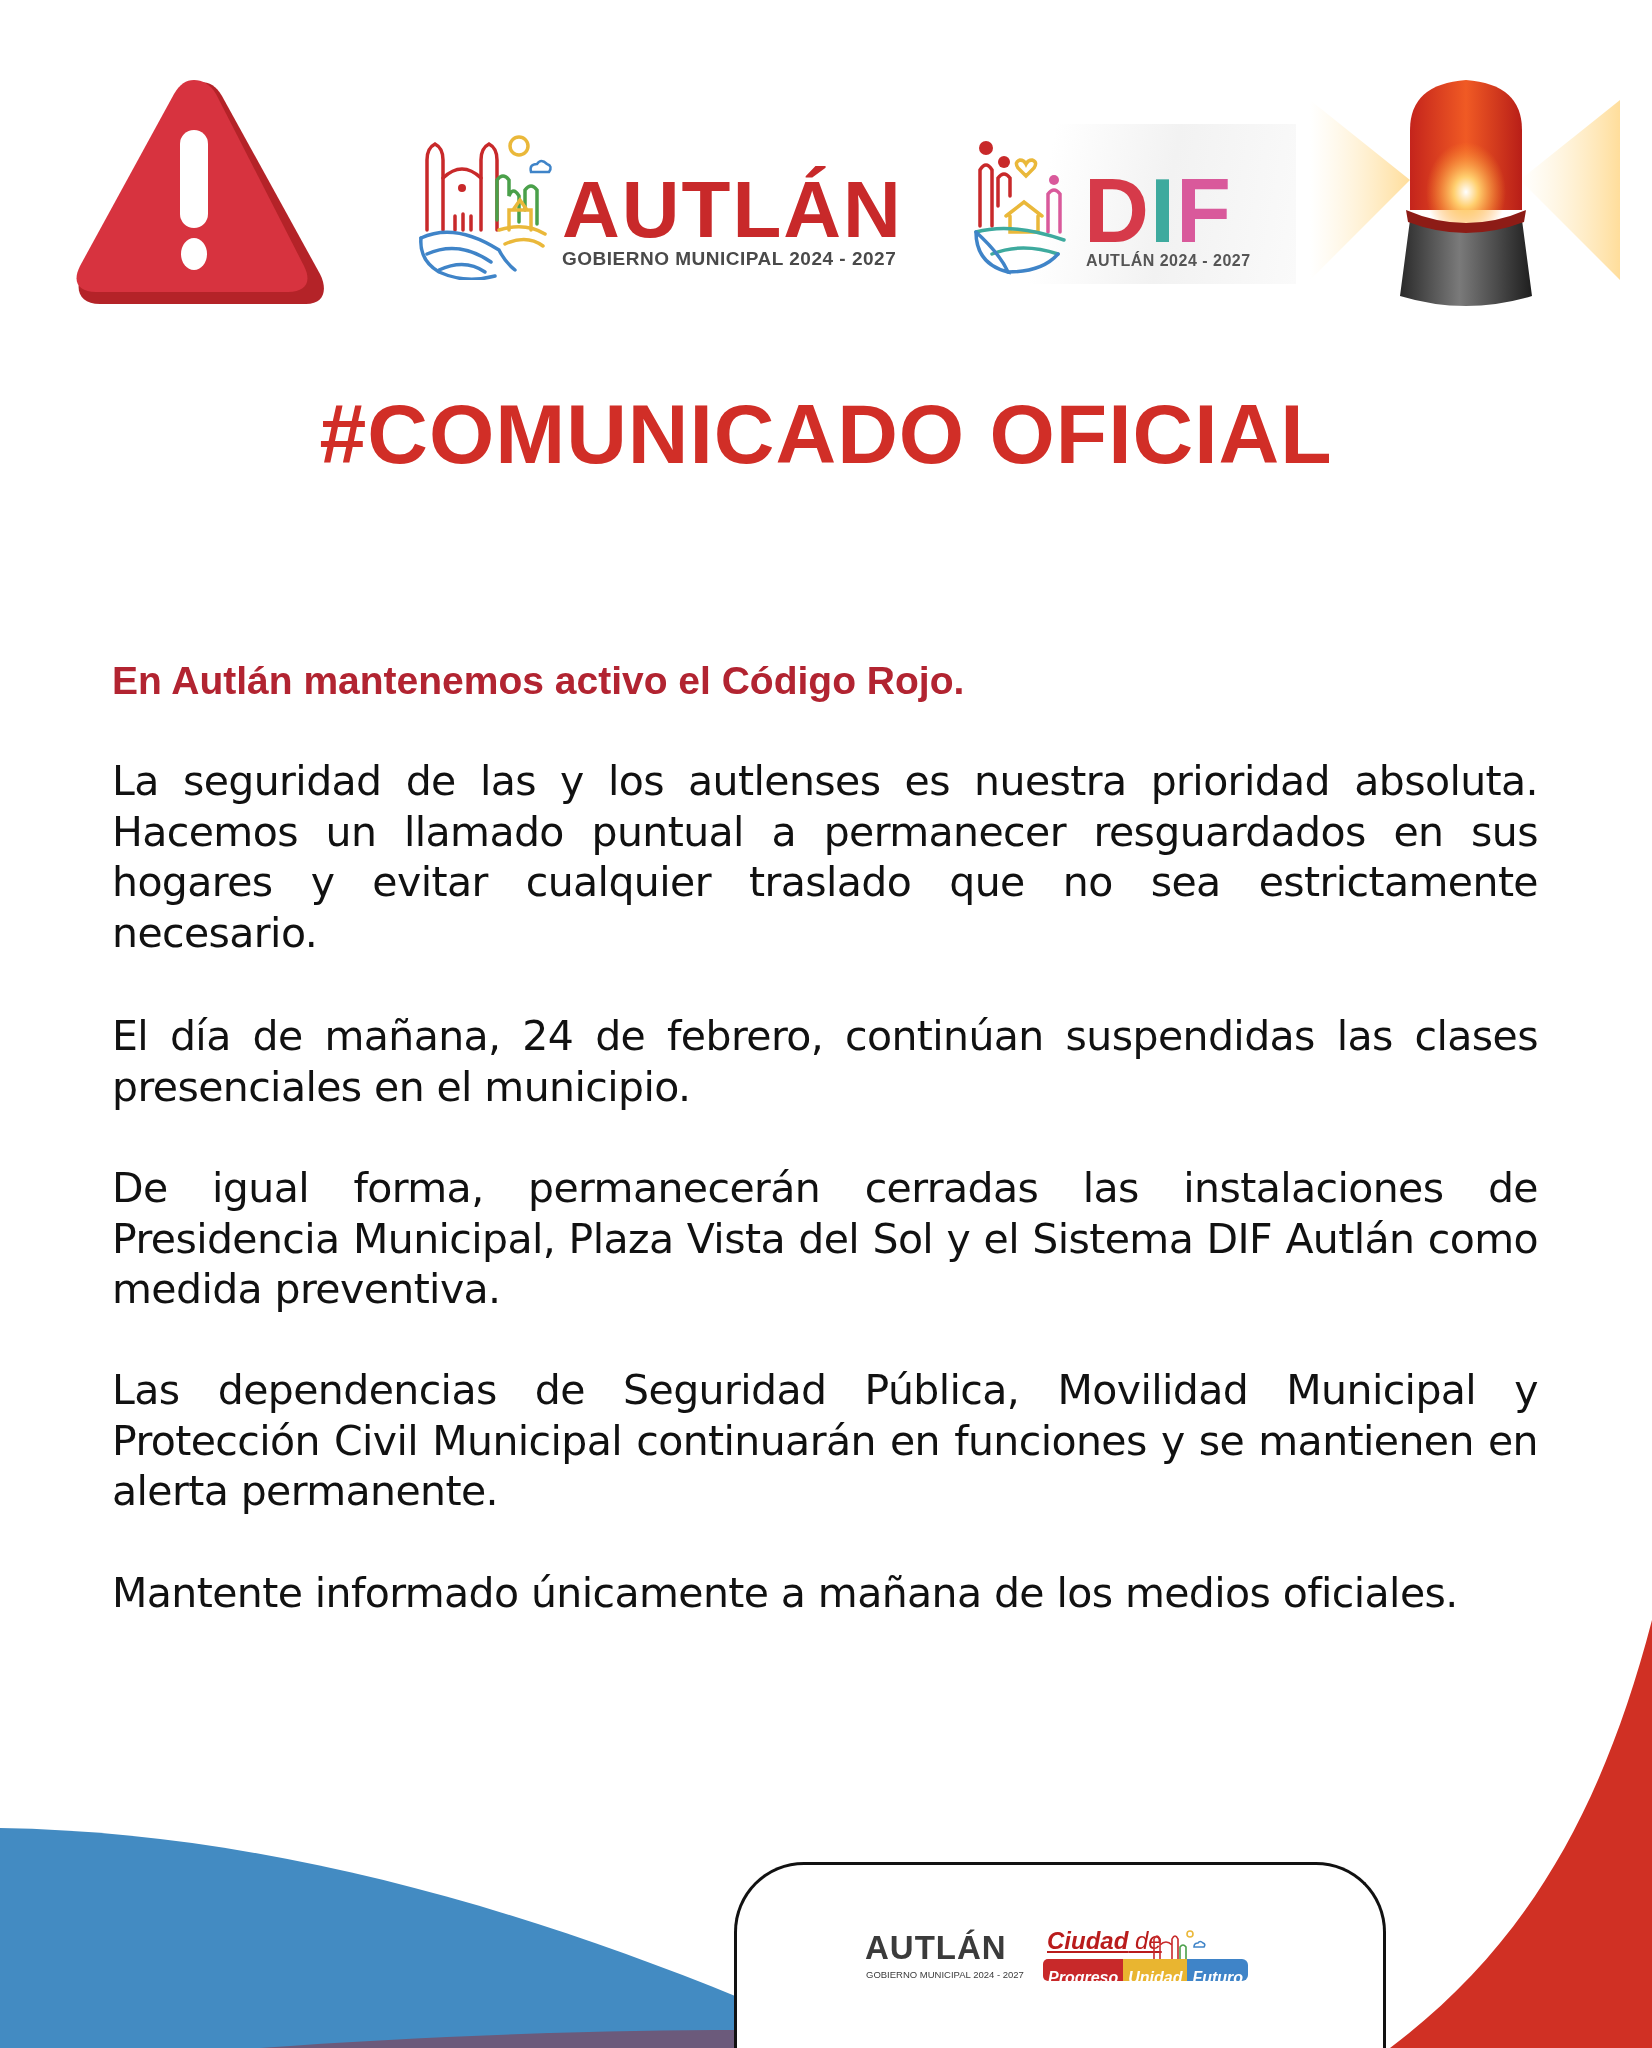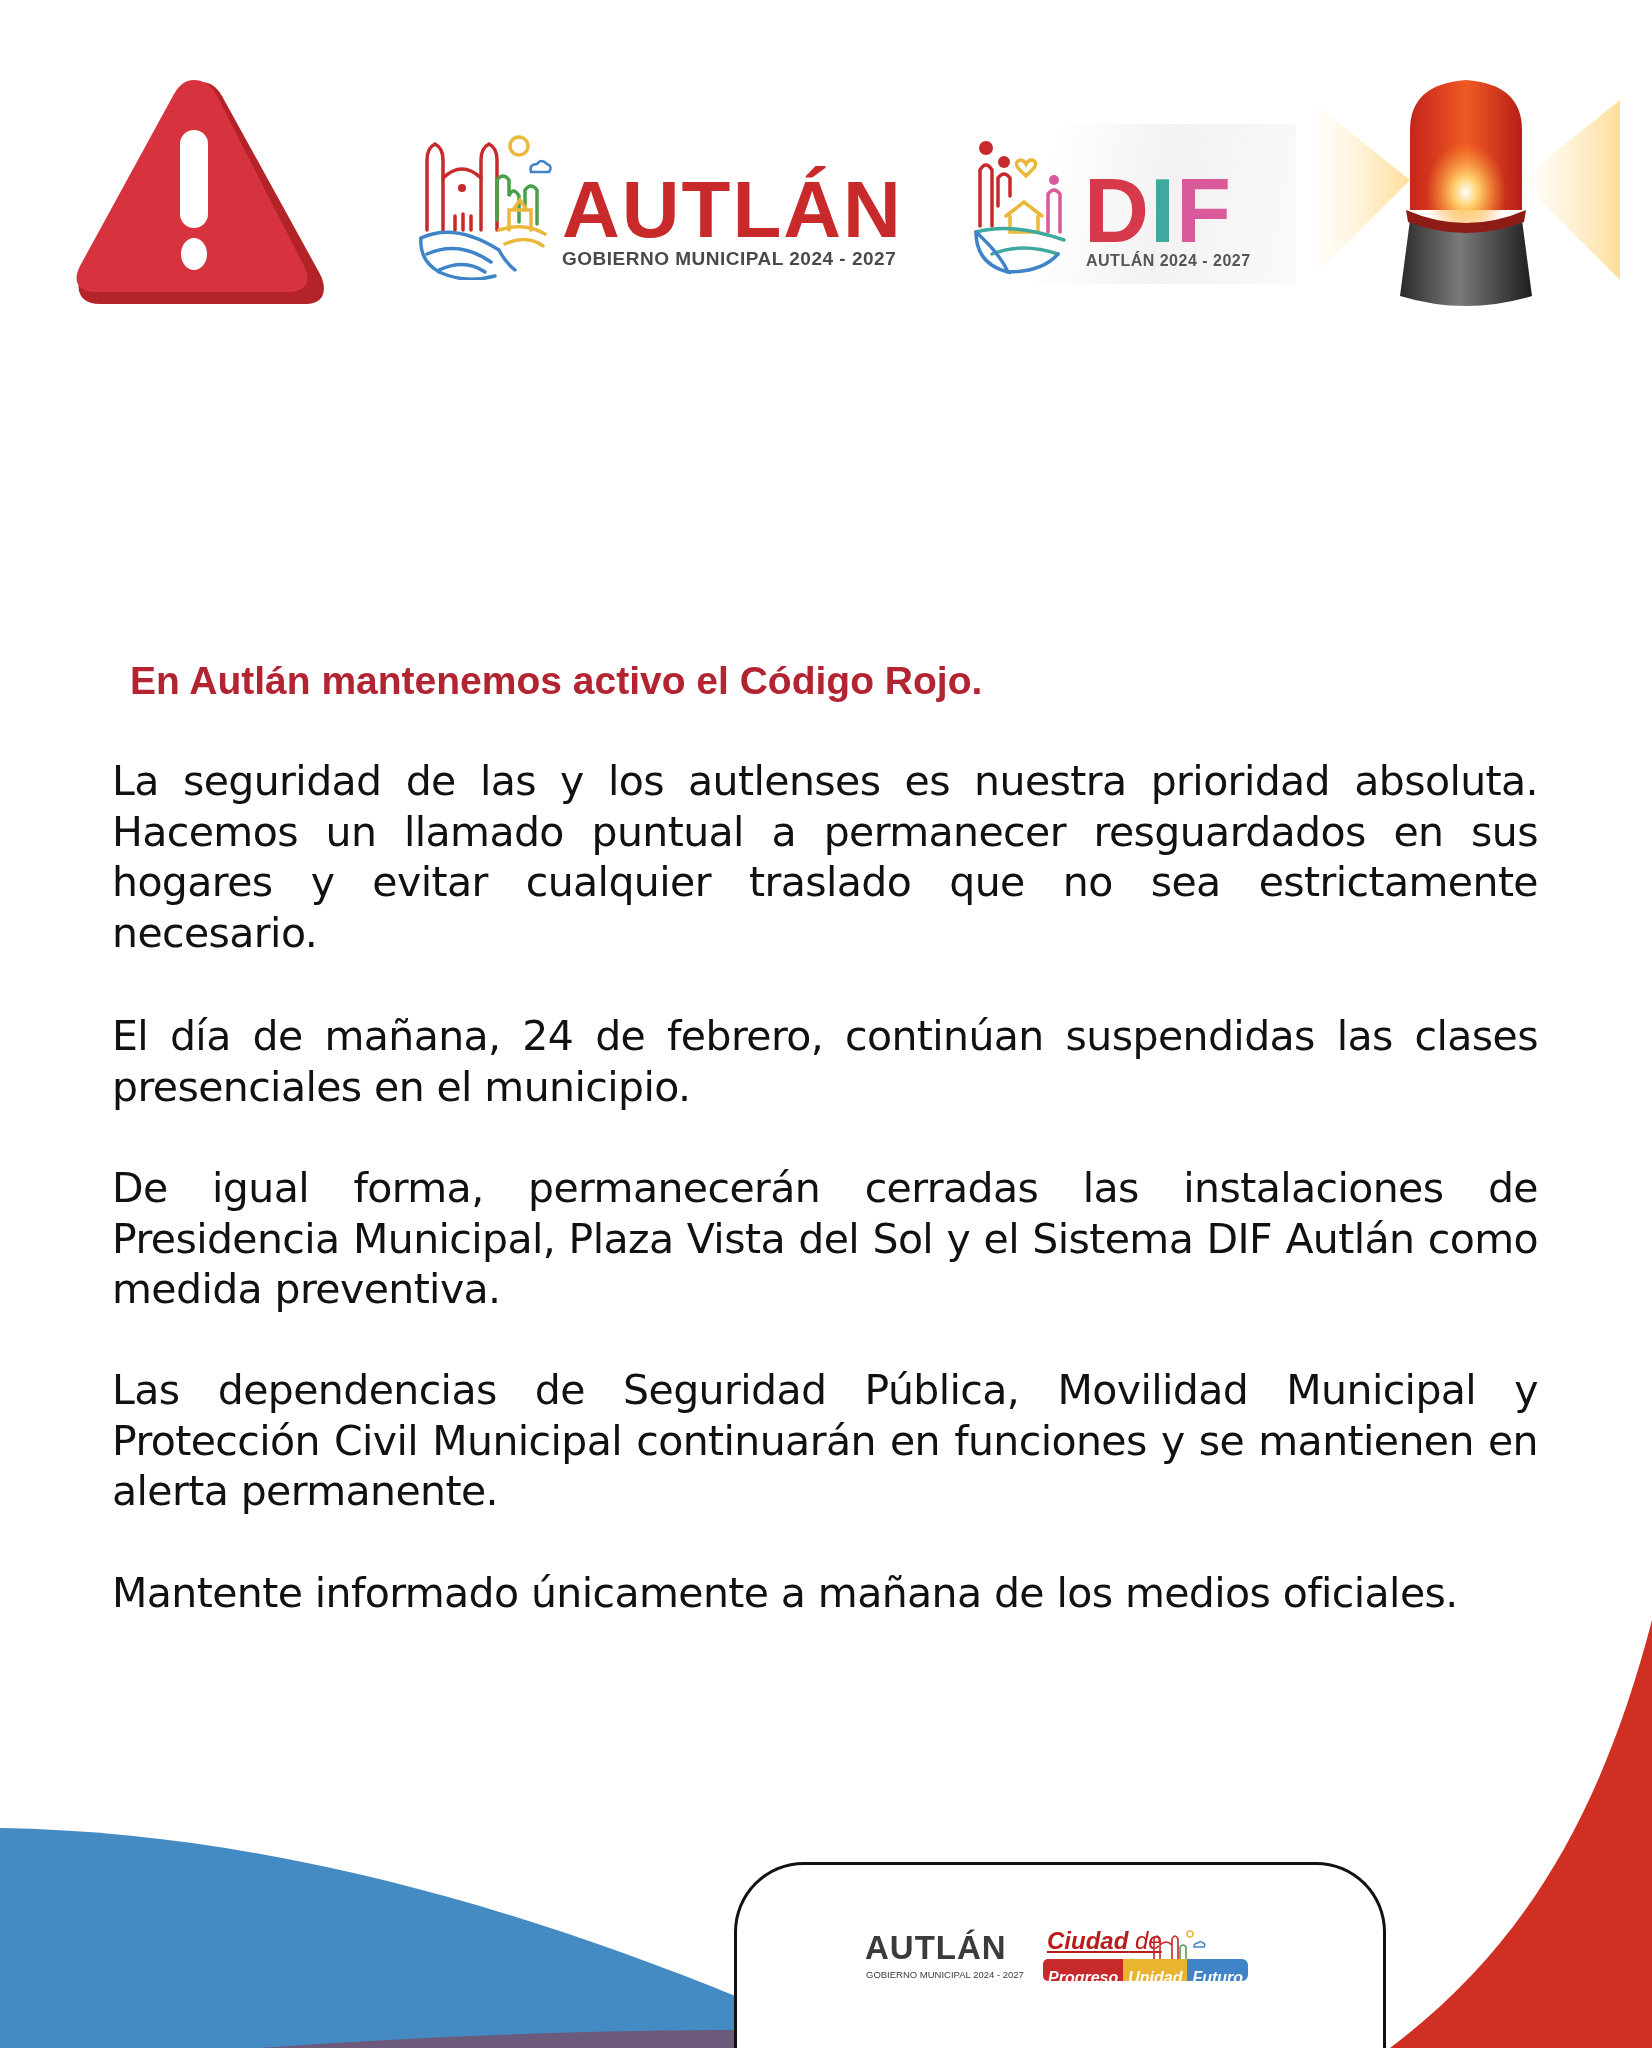--- a/index.html
+++ b/index.html
@@ -21,21 +21,21 @@
   #dif-emblem { position:absolute; left:6px; top:12px; width:100px; height:140px; }
   #dif-word { position:absolute; left:118px; top:42px; font-weight:900; font-size:90px; line-height:1; letter-spacing:1px; }
   #dif-word .d { color:#d63a4a; } #dif-word .i { color:#3eaa9e; } #dif-word .f { color:#d9599b; }
   #dif-sub { position:absolute; left:120px; top:128px; font-weight:700; font-size:16px; color:#555; letter-spacing:0.5px; white-space:nowrap; }
 
   
   #title { left:0; top:392px; width:1652px; text-align:center; color:#d12e27; font-weight:900; font-size:84px; line-height:84px; letter-spacing:1px; }
   #title div { white-space:nowrap; }
 
   
-  #lead { left:112px; top:656px; color:#b22431; font-weight:700; font-size:39px; line-height:50px;margin-left:18px; }
+  #lead { left:112px; top:656px; color:#b22431; font-weight:700; font-size:39px; line-height:50px; }
   .para { position:absolute; left:112px; width:1426px; color:#111; font-size:41px; line-height:50.5px; text-align:justify; text-align-last:left; font-family:"DejaVu Sans", sans-serif; letter-spacing:-0.6px; }
   #p1 { top:756px; }
   #p2 { top:1011px; }
   #p3 { top:1163px; }
   #p4 { top:1365px; }
   #p5 { top:1568px; }
 
   
   #decor { left:0; top:0; width:1652px; height:2048px; pointer-events:none; }
 
@@ -139,20 +139,21 @@
   </defs>
   <path d="M10 30 L 110 110 L 10 210 Z" fill="url(#rays)"></path>
   <path d="M320 30 L 220 110 L 320 210 Z" fill="url(#rays)" transform="scale(-1,1) translate(-330,0) scale(-1,1) translate(-330,0)"></path>
   <path d="M60 140 V 60 Q 60 14 116 10 Q 172 14 172 60 V 140 Z" fill="url(#dome)" transform="translate(50,0)"></path>
   <ellipse cx="166" cy="122" rx="40" ry="50" fill="url(#glow)"></ellipse>
   <path d="M110 150 L 100 226 Q 166 246 232 226 L 222 150 Q 166 162 110 150 Z" fill="url(#base)"></path>
   <path d="M106 140 Q 166 166 226 140 L 224 152 Q 166 174 108 152 Z" fill="#8d1c16"></path>
 </svg>
 
 <div id="title" class="abs">
+  <div>#COMUNICADO OFICIAL</div>
 </div>
 
 <div id="lead" class="abs">En Autlán mantenemos activo el Código Rojo.</div>
 
 <p id="p1" class="para" style="margin:0">La seguridad de las y los autlenses es nuestra prioridad absoluta. Hacemos un llamado puntual a permanecer resguardados en sus hogares y evitar cualquier traslado que no sea estrictamente necesario.</p>
 <p id="p2" class="para" style="margin:0">El día de mañana, 24 de febrero, continúan suspendidas las clases presenciales en el municipio.</p>
 <p id="p3" class="para" style="margin:0">De igual forma, permanecerán cerradas las instalaciones de Presidencia Municipal, Plaza Vista del Sol y el Sistema DIF Autlán como medida preventiva.</p>
 <p id="p4" class="para" style="margin:0">Las dependencias de Seguridad Pública, Movilidad Municipal y Protección Civil Municipal continuarán en funciones y se mantienen en alerta permanente.</p>
 <p id="p5" class="para" style="margin:0">Mantente informado únicamente a mañana de los medios oficiales.</p>
 

